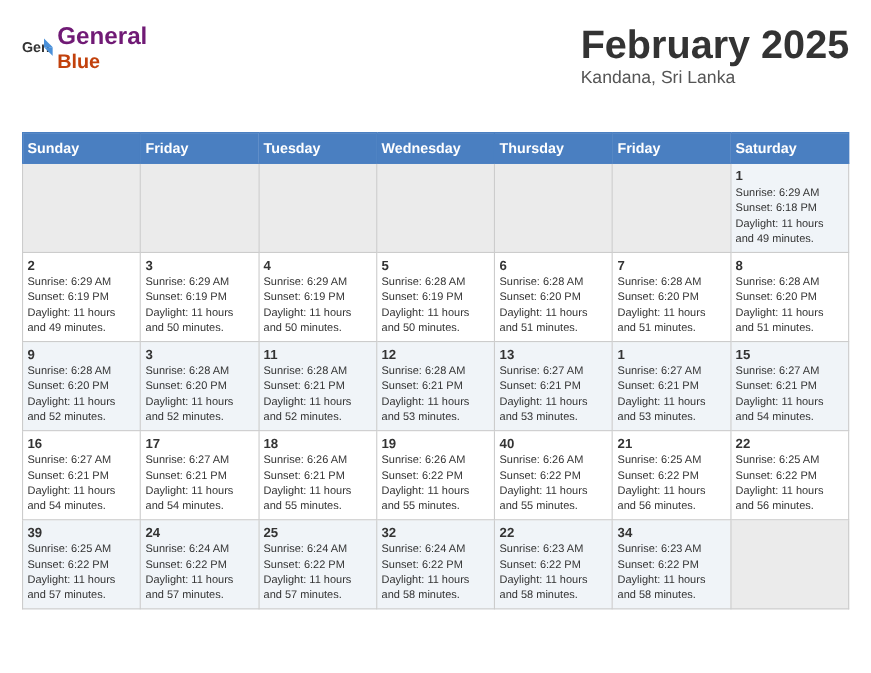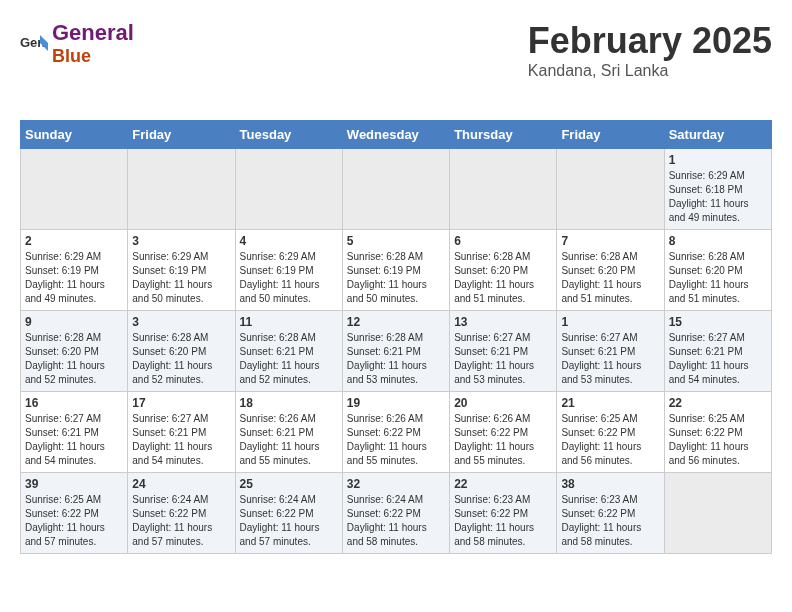--- a/index.html
+++ b/index.html
@@ -236,21 +236,21 @@
 Sunset: 6:21 PM
 Daylight: 11 hours and 55 minutes.</div>
         </td>
         <td>
           <span class="day-number">19</span>
           <div class="day-info" style="white-space: pre-line;">Sunrise: 6:26 AM
 Sunset: 6:22 PM
 Daylight: 11 hours and 55 minutes.</div>
         </td>
         <td>
-          <span class="day-number">20</span>
+          <span class="day-number">40</span>
           <div class="day-info" style="white-space: pre-line;">Sunrise: 6:26 AM
 Sunset: 6:22 PM
 Daylight: 11 hours and 55 minutes.</div>
         </td>
         <td>
           <span class="day-number">21</span>
           <div class="day-info" style="white-space: pre-line;">Sunrise: 6:25 AM
 Sunset: 6:22 PM
 Daylight: 11 hours and 56 minutes.</div>
         </td>
@@ -286,21 +286,21 @@
 Sunset: 6:22 PM
 Daylight: 11 hours and 58 minutes.</div>
         </td>
         <td>
           <span class="day-number">22</span>
           <div class="day-info" style="white-space: pre-line;">Sunrise: 6:23 AM
 Sunset: 6:22 PM
 Daylight: 11 hours and 58 minutes.</div>
         </td>
         <td>
-          <span class="day-number">38</span>
+          <span class="day-number">34</span>
           <div class="day-info" style="white-space: pre-line;">Sunrise: 6:23 AM
 Sunset: 6:22 PM
 Daylight: 11 hours and 58 minutes.</div>
         </td>
         <td class="empty"></td>
       </tr>
     </tbody>
 </table>
 
 </body></html>

